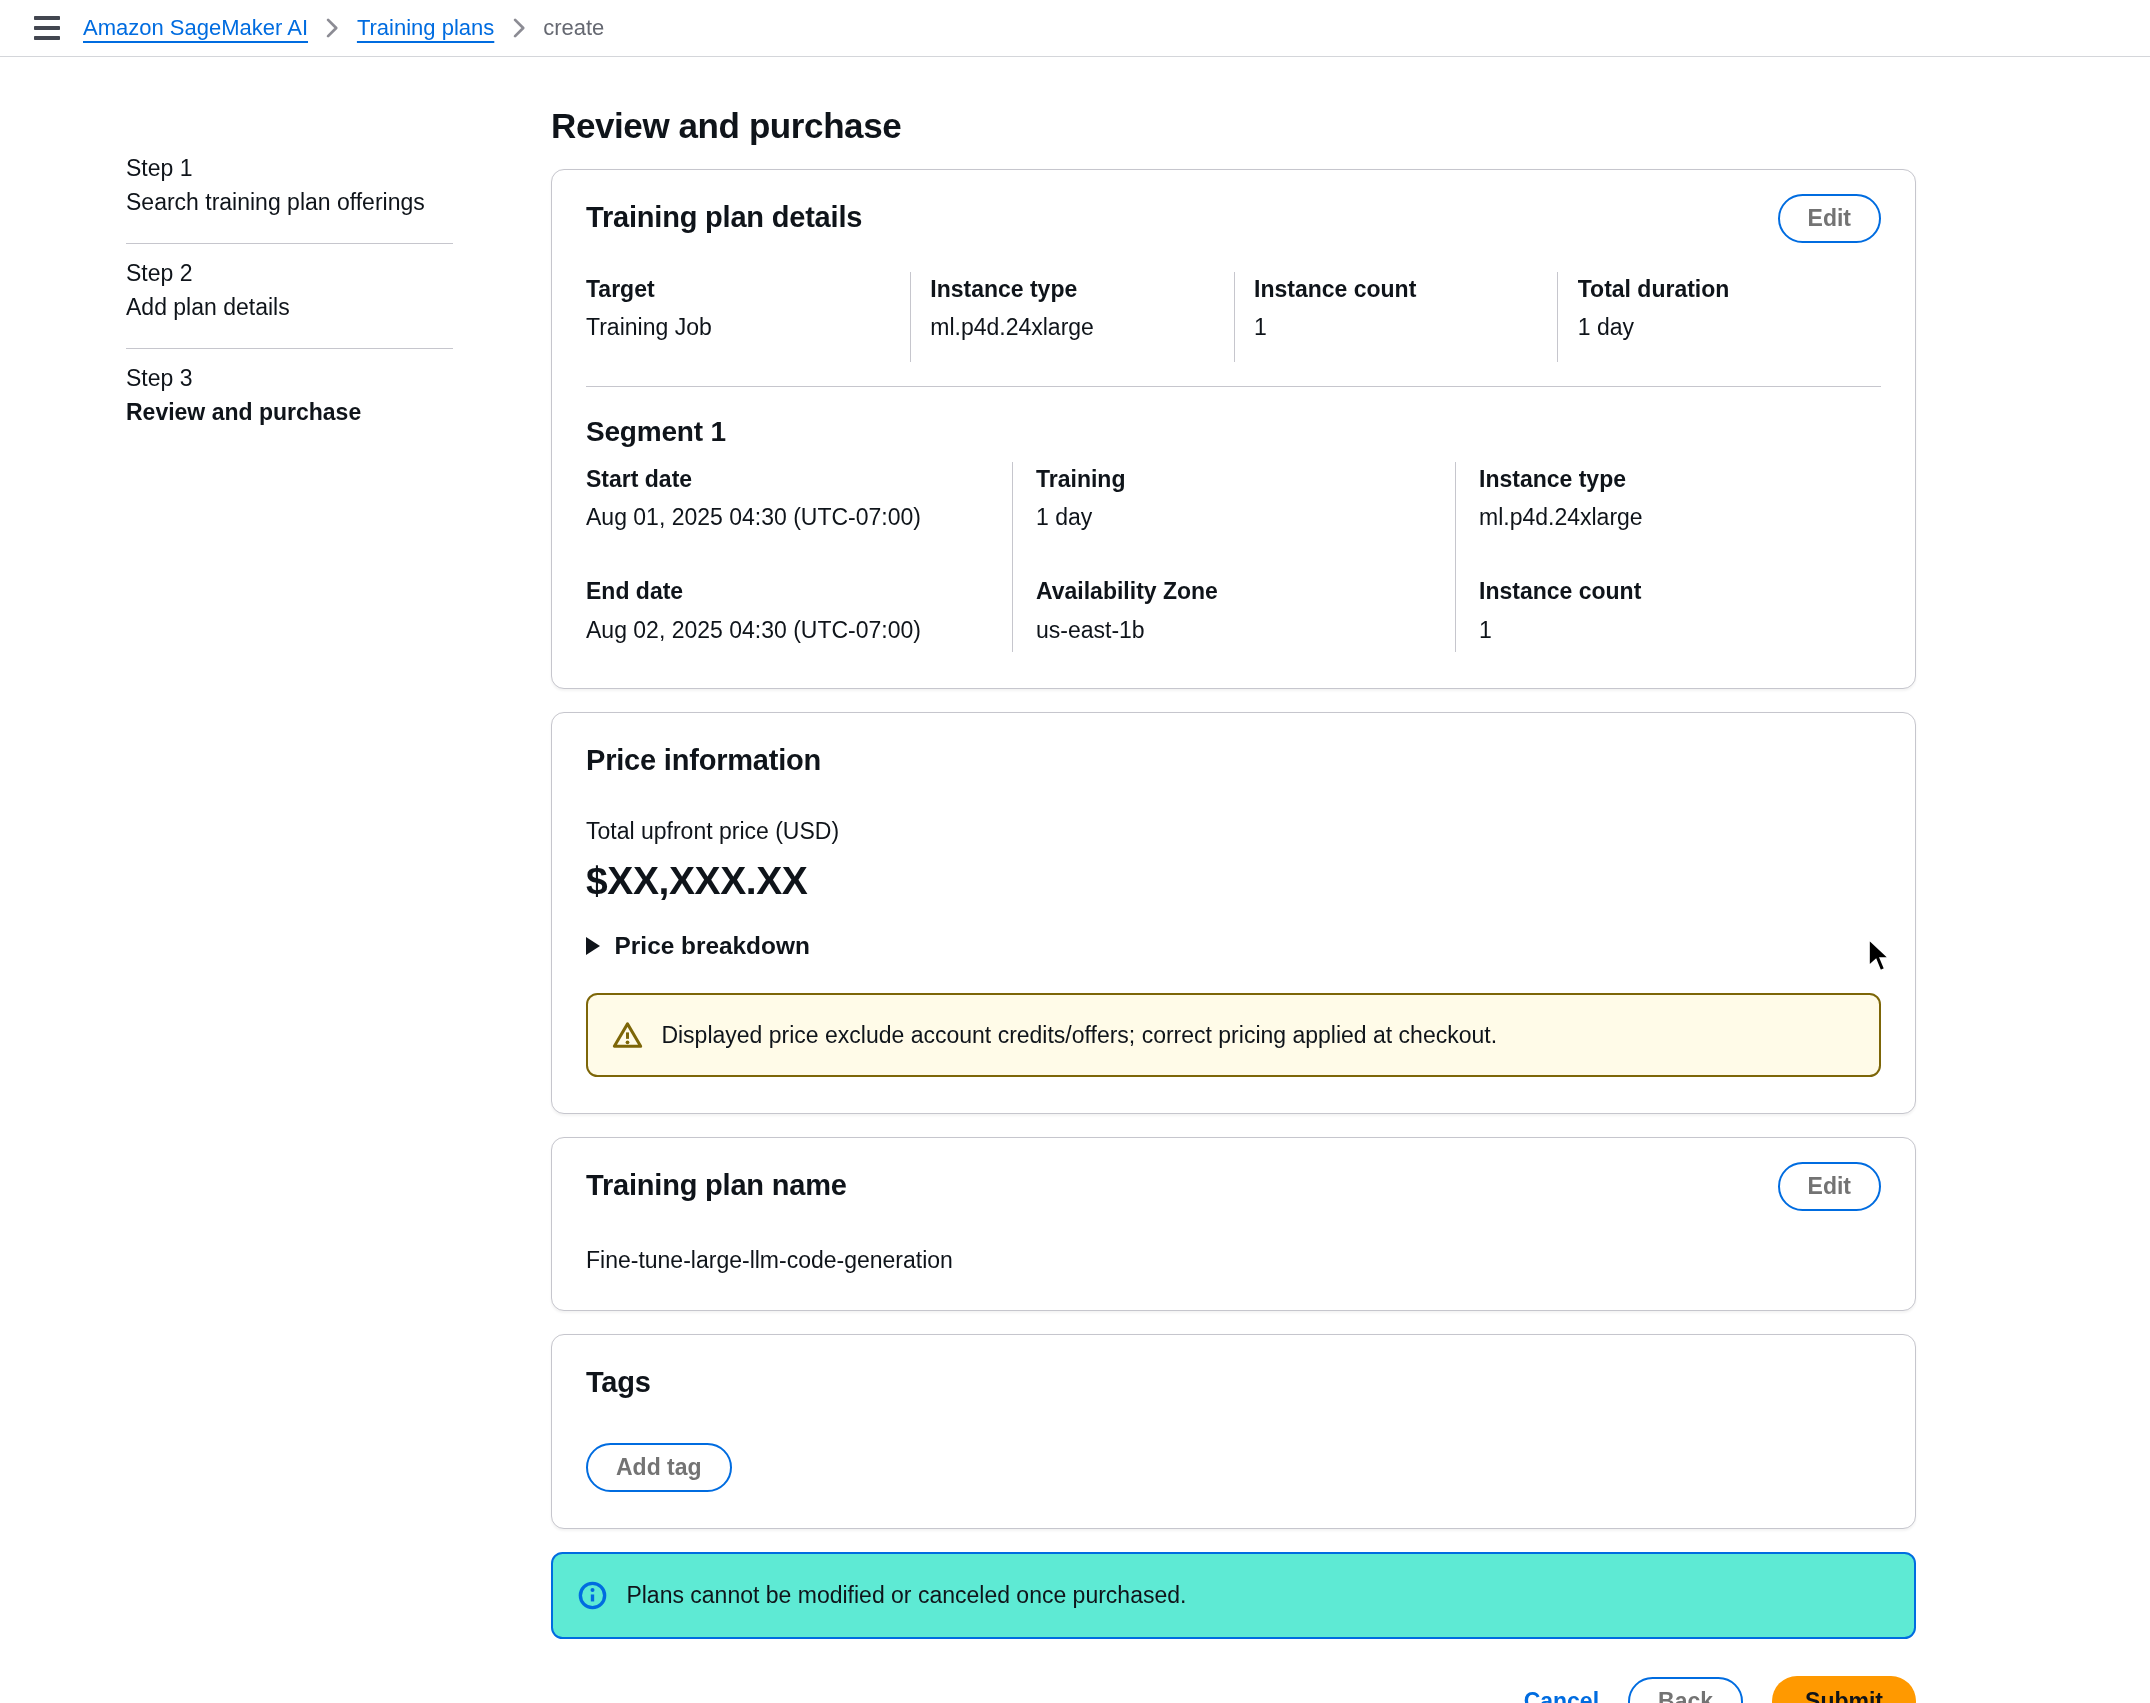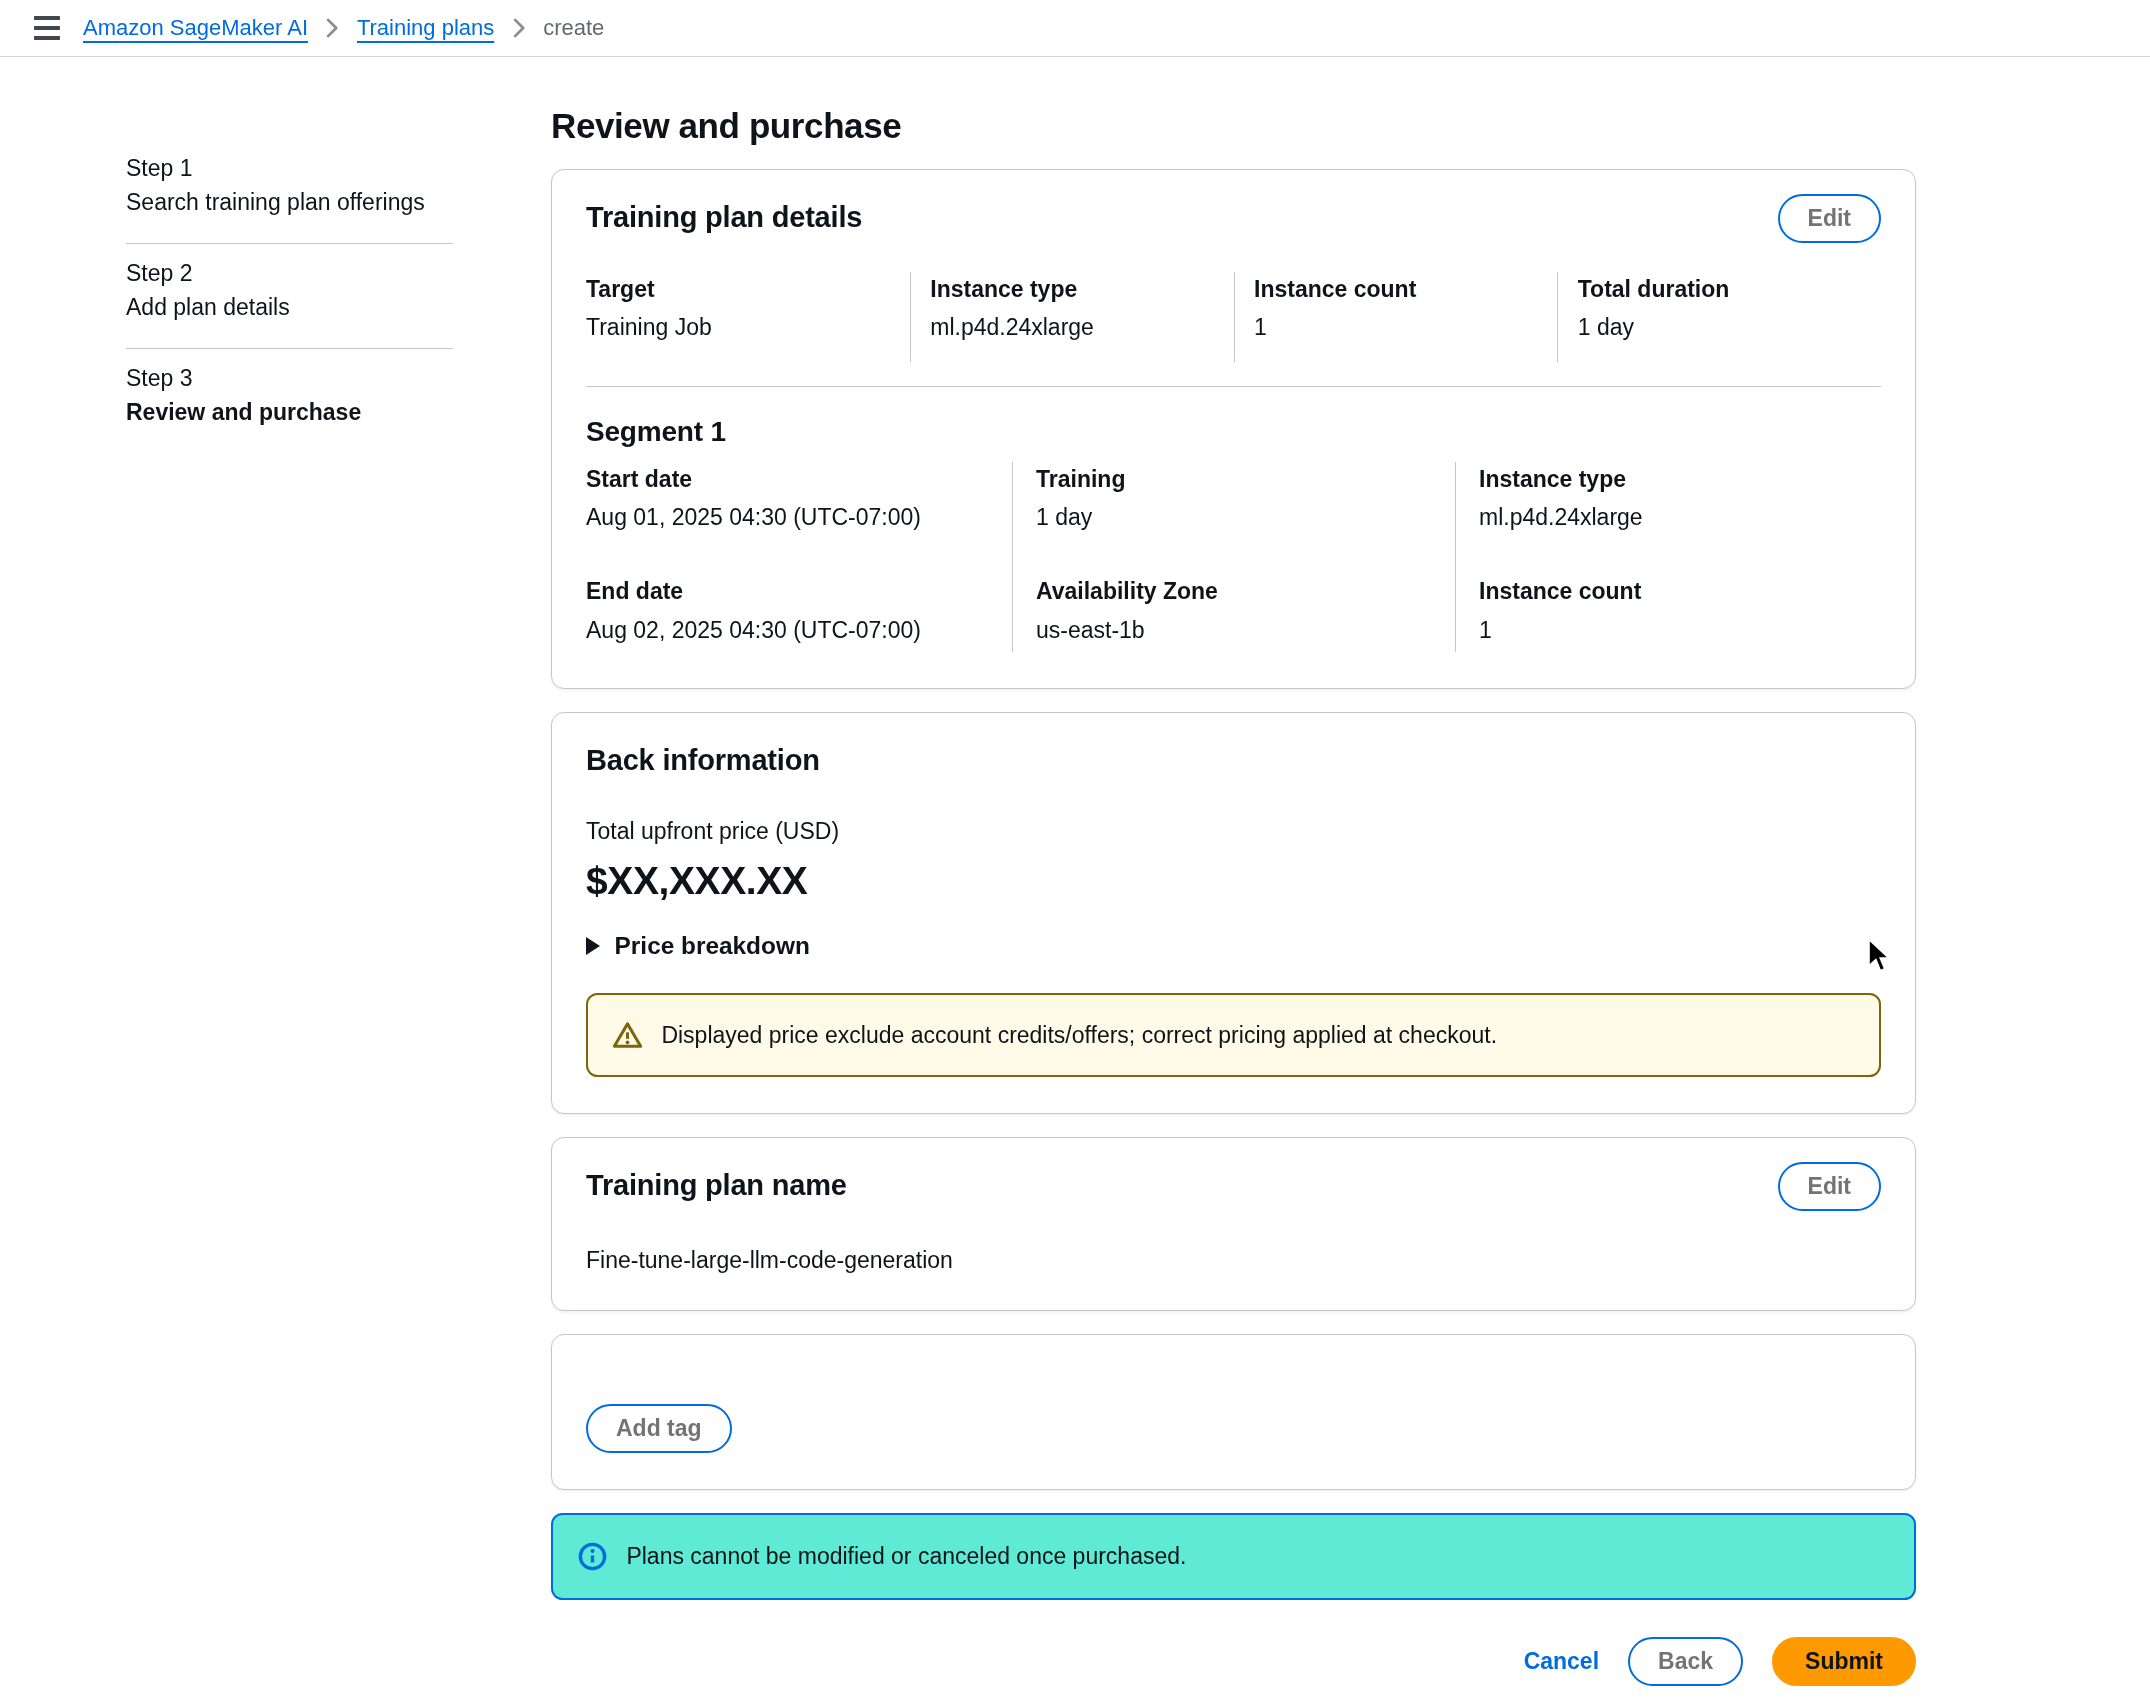--- a/index.html
+++ b/index.html
@@ -188,21 +188,21 @@
         </div>
         <div>
           <div class="flabel">Instance count</div>
           <div class="fvalue">1</div>
         </div>
       </div>
     </div>
   </section>
 
   <section class="card">
-    <h2 class="card-title">Back information</h2>
+    <h2 class="card-title">Price information</h2>
     <div class="price-label">Total upfront price (USD)</div>
     <div class="price-value">$XX,XXX.XX</div>
 
     <div class="breakdown">
       <span class="tri"></span>
       <span class="bd-label">Price breakdown</span>
     </div>
 
     <div class="alert alert-warning">
       <svg width="31" height="31" viewBox="0 0 24 24">
@@ -216,20 +216,21 @@
 
   <section class="card">
     <div class="card-header">
       <h2 class="card-title">Training plan name</h2>
       <button class="btn btn-outline">Edit</button>
     </div>
     <div class="name-value">Fine-tune-large-llm-code-generation</div>
   </section>
 
   <section class="card tags-card">
+    <h2 class="card-title">Tags</h2>
     <button class="btn btn-outline">Add tag</button>
   </section>
 
   <div class="alert alert-info">
     <svg width="31" height="31" viewBox="0 0 24 24">
       <circle cx="12" cy="12" r="9.4" fill="none" stroke="#006ce0" stroke-width="2.6"></circle>
       <line x1="12" y1="11.2" x2="12" y2="16.6" stroke="#006ce0" stroke-width="2.6"></line>
       <circle cx="12" cy="7.7" r="1.55" fill="#006ce0"></circle>
     </svg>
     <span>Plans cannot be modified or canceled once purchased.</span>

